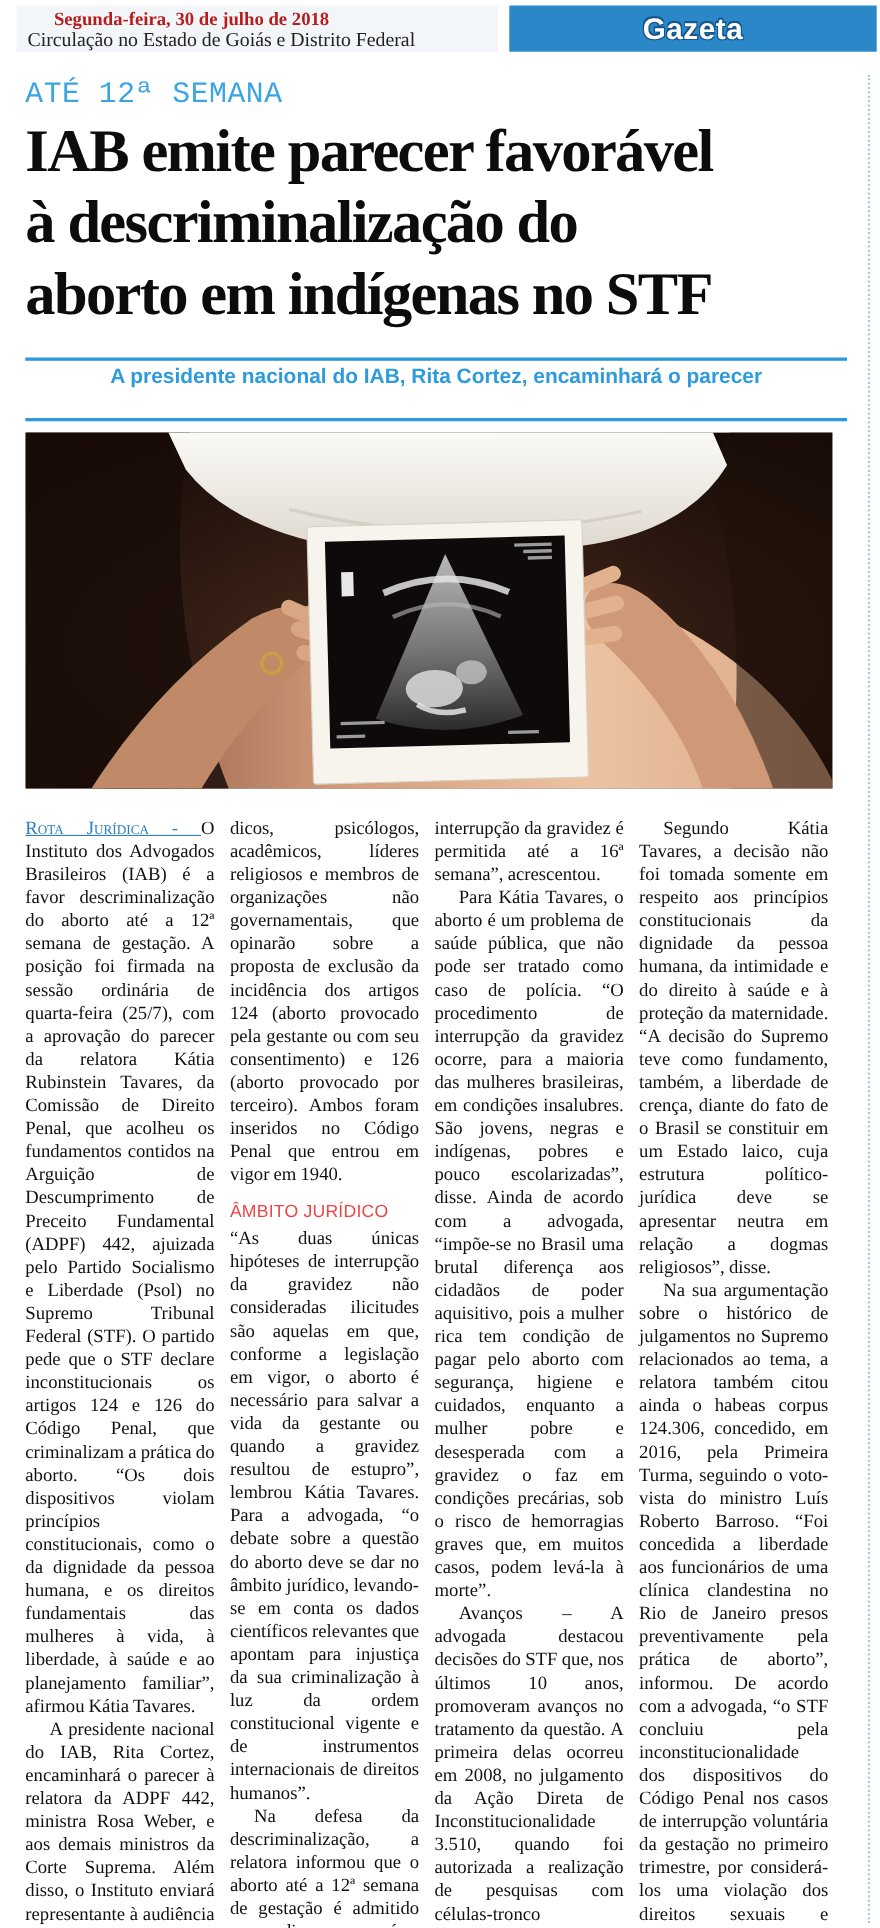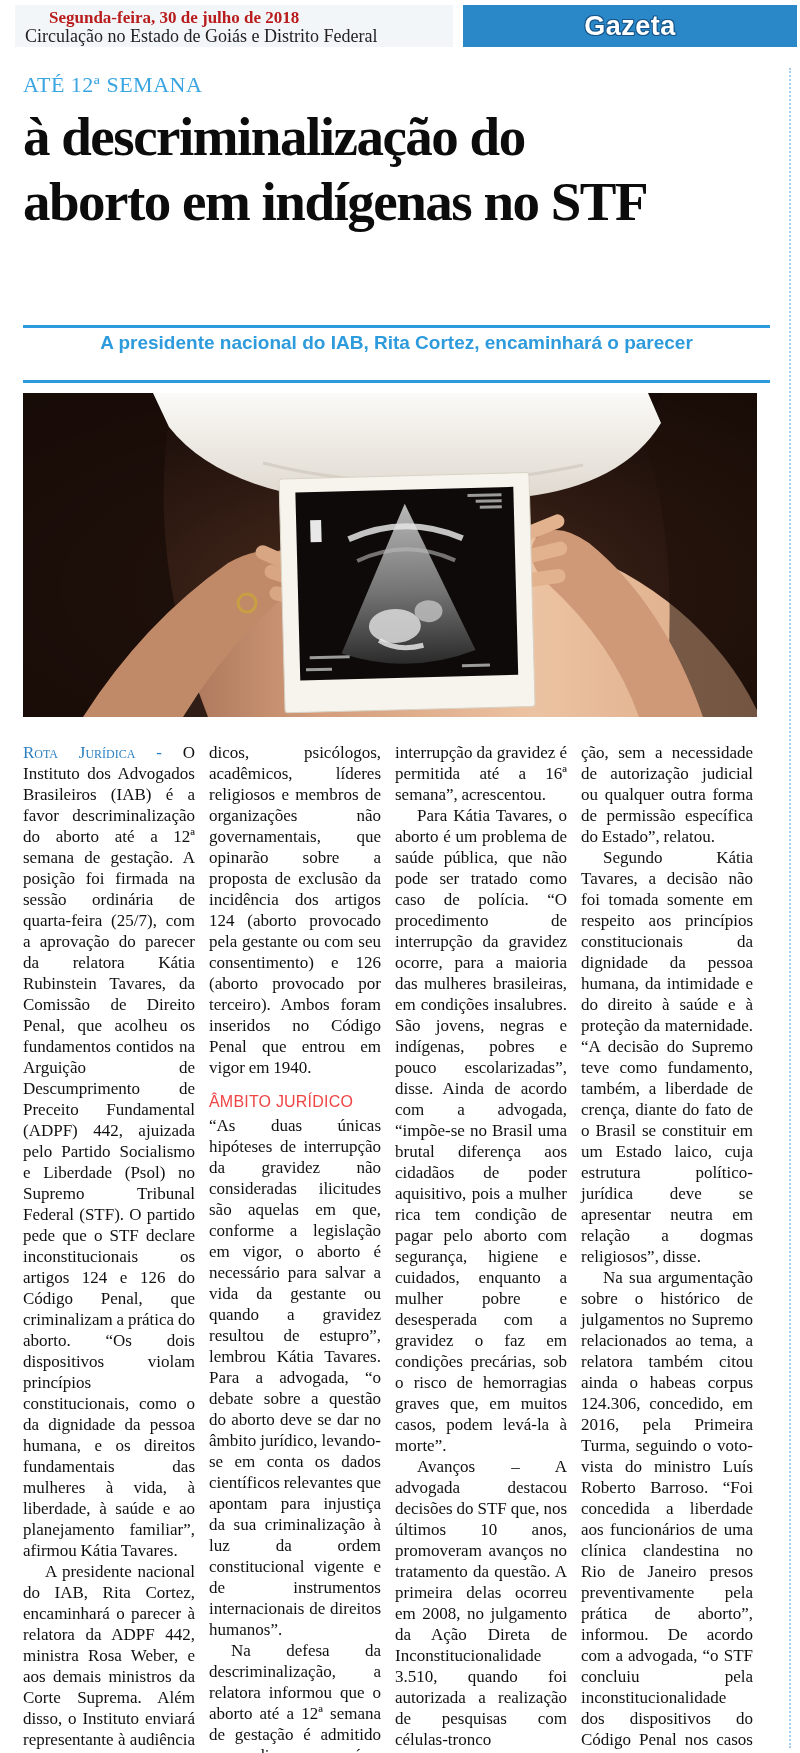--- a/index.html
+++ b/index.html
@@ -12,39 +12,39 @@
   .circ-line{font-size:18px;line-height:16px;color:#222;}
   .mast-mid{background:#e9f0f7;flex:0 0 220px;display:flex;align-items:center;}
   .section-label{font-size:34px;color:#2f8fce;margin-left:16px;line-height:40px;}
   .page-number{font-size:28px;color:#2f8fce;margin-left:48px;line-height:40px;}
   .mast-gap{flex:0 0 10px;background:#fff;}
   .brand-box{flex:1;background:#2a87c8;display:flex;align-items:center;justify-content:center;}
   .brand-text{font-family:Liberation Sans, sans-serif;font-weight:800;font-size:27px;color:#ffffff;
     letter-spacing:.5px;text-shadow:1px 1px 0 #16568a,-1px 1px 0 #16568a,1px -1px 0 #16568a,-1px -1px 0 #16568a;}
 
   
-  .kicker{position:absolute;left:23px;top:72px;font-family:Liberation Serif, serif;
-    font-size:22px;color:#3aa5e1;letter-spacing:.5px;}
+  .kicker{position:absolute;left:23px;top:72px;font-family:Liberation Mono, monospace;
+    font-size:27px;color:#3aa5e1;letter-spacing:.5px;}
   .headline{position:absolute;left:23px;top:104px;width:752px;color:#0c0c0c;
     font-weight:bold;font-size:55px;line-height:65px;letter-spacing:-1.5px;white-space:nowrap;}
   .rule{position:absolute;left:23px;width:747px;height:3px;background:#2e9ade;}
   .rule1{top:325px;} .rule2{top:380px;}
   .deck{position:absolute;left:23px;top:331px;width:747px;text-align:center;
     font-family:"Liberation Sans",sans-serif;font-weight:bold;font-size:19px;line-height:24px;color:#2d9bdc;}
 
   
   .photo{position:absolute;left:23px;top:393px;width:734px;height:324px;overflow:hidden;}
   .photo svg{display:block;}
 
   
   .body-cols{position:absolute;left:23px;top:742px;width:747px;height:1011px;display:flex;gap:14px;}
   .col{width:172px;flex:0 0 172px;}
   .col p{margin:0;font-size:17px;line-height:21px;text-align:justify;color:#101010;word-spacing:-0.5px;}
   .col p.indent{text-indent:22px;}
-  .lead{color:#2b7fc0;font-variant:small-caps;}
+  .lead{color:#2b7fc0;font-variant:small-caps;text-decoration:underline;}
   .sub-head{font-family:"Liberation Sans",sans-serif;font-weight:normal;font-size:16px;
     color:#ef4444;margin:15px 0 4px 0;letter-spacing:.2px;}
 
   
   .dotted-rule{position:absolute;left:789px;top:68px;height:1680px;width:0;border-left:2px dotted #a5cde9;}
 </style>
 </head>
 <body>
 
 <div class="masthead">
@@ -54,20 +54,21 @@
   </div>
   <div class="mast-gap"></div>
   <div class="brand-box">
     <span class="brand-text">Gazeta</span>
   </div>
 </div>
 
 <div class="kicker">ATÉ 12ª SEMANA</div>
 
 <div class="headline">
+  <div>IAB emite parecer favorável</div>
   <div>à descriminalização do</div>
   <div>aborto em indígenas no STF</div>
 </div>
 
 <div class="rule rule1"></div>
 <div class="deck">
   <div>A presidente nacional do IAB, Rita Cortez, encaminhará o parecer</div>
 </div>
 <div class="rule rule2"></div>
 
@@ -161,20 +162,19 @@
     <p class="indent">Na defesa da descriminalização, a relatora informou que o aborto até a 12ª semana de gestação é admitido em diversos países europeus, como Alemanha, Áustria, Bulgária, França, Bélgica, Bulgária, Dinamarca, Espanha, Filândia e Hungria, e em alguns da América Latina, como Cuba, Uruguai e Guiana Francesa. “Na Suécia, a</p>
   </div>
 
   <div class="col">
     <p>interrupção da gravidez é permitida até a 16ª semana”, acrescentou.</p>
     <p class="indent">Para Kátia Tavares, o aborto é um problema de saúde pública, que não pode ser tratado como caso de polícia. “O procedimento de interrupção da gravidez ocorre, para a maioria das mulheres brasileiras, em condições insalubres. São jovens, negras e indígenas, pobres e pouco escolarizadas”, disse. Ainda de acordo com a advogada, “impõe-se no Brasil uma brutal diferença aos cidadãos de poder aquisitivo, pois a mulher rica tem condição de pagar pelo aborto com segurança, higiene e cuidados, enquanto a mulher pobre e desesperada com a gravidez o faz em condições precárias, sob o risco de hemorragias graves que, em muitos casos, podem levá-la à morte”.</p>
     <p class="indent">Avanços – A advogada destacou decisões do STF que, nos últimos 10 anos, promoveram avanços no tratamento da questão. A primeira delas ocorreu em 2008, no julgamento da Ação Direta de Inconstitucionalidade 3.510, quando foi autorizada a realização de pesquisas com células-tronco embrionárias. “Em 2012, ao julgar a ADPF 54, ajuizada pela Confederação Nacional dos Trabalhadores na Saúde, o Supremo garantiu às gestantes de fetos anencefálicos o direito à interrupção da gesta-</p>
   </div>
 
   <div class="col">
-    <p>ção, sem a necessidade de autorização judicial ou qualquer outra forma de permissão específica do Estado”, relatou.</p>
     <p class="indent">Segundo Kátia Tavares, a decisão não foi tomada somente em respeito aos princípios constitucionais da dignidade da pessoa humana, da intimidade e do direito à saúde e à proteção da maternidade. “A decisão do Supremo teve como fundamento, também, a liberdade de crença, diante do fato de o Brasil se constituir em um Estado laico, cuja estrutura político-jurídica deve se apresentar neutra em relação a dogmas religiosos”, disse.</p>
     <p class="indent">Na sua argumentação sobre o histórico de julgamentos no Supremo relacionados ao tema, a relatora também citou ainda o habeas corpus 124.306, concedido, em 2016, pela Primeira Turma, seguindo o voto-vista do ministro Luís Roberto Barroso. “Foi concedida a liberdade aos funcionários de uma clínica clandestina no Rio de Janeiro presos preventivamente pela prática de aborto”, informou. De acordo com a advogada, “o STF concluiu pela inconstitucionalidade dos dispositivos do Código Penal nos casos de interrupção voluntária da gestação no primeiro trimestre, por considerá-los uma violação dos direitos sexuais e reprodutivos das mulheres”.</p>
   </div>
 
 </div>
 
 <div class="dotted-rule"></div>
 
 </body></html>

